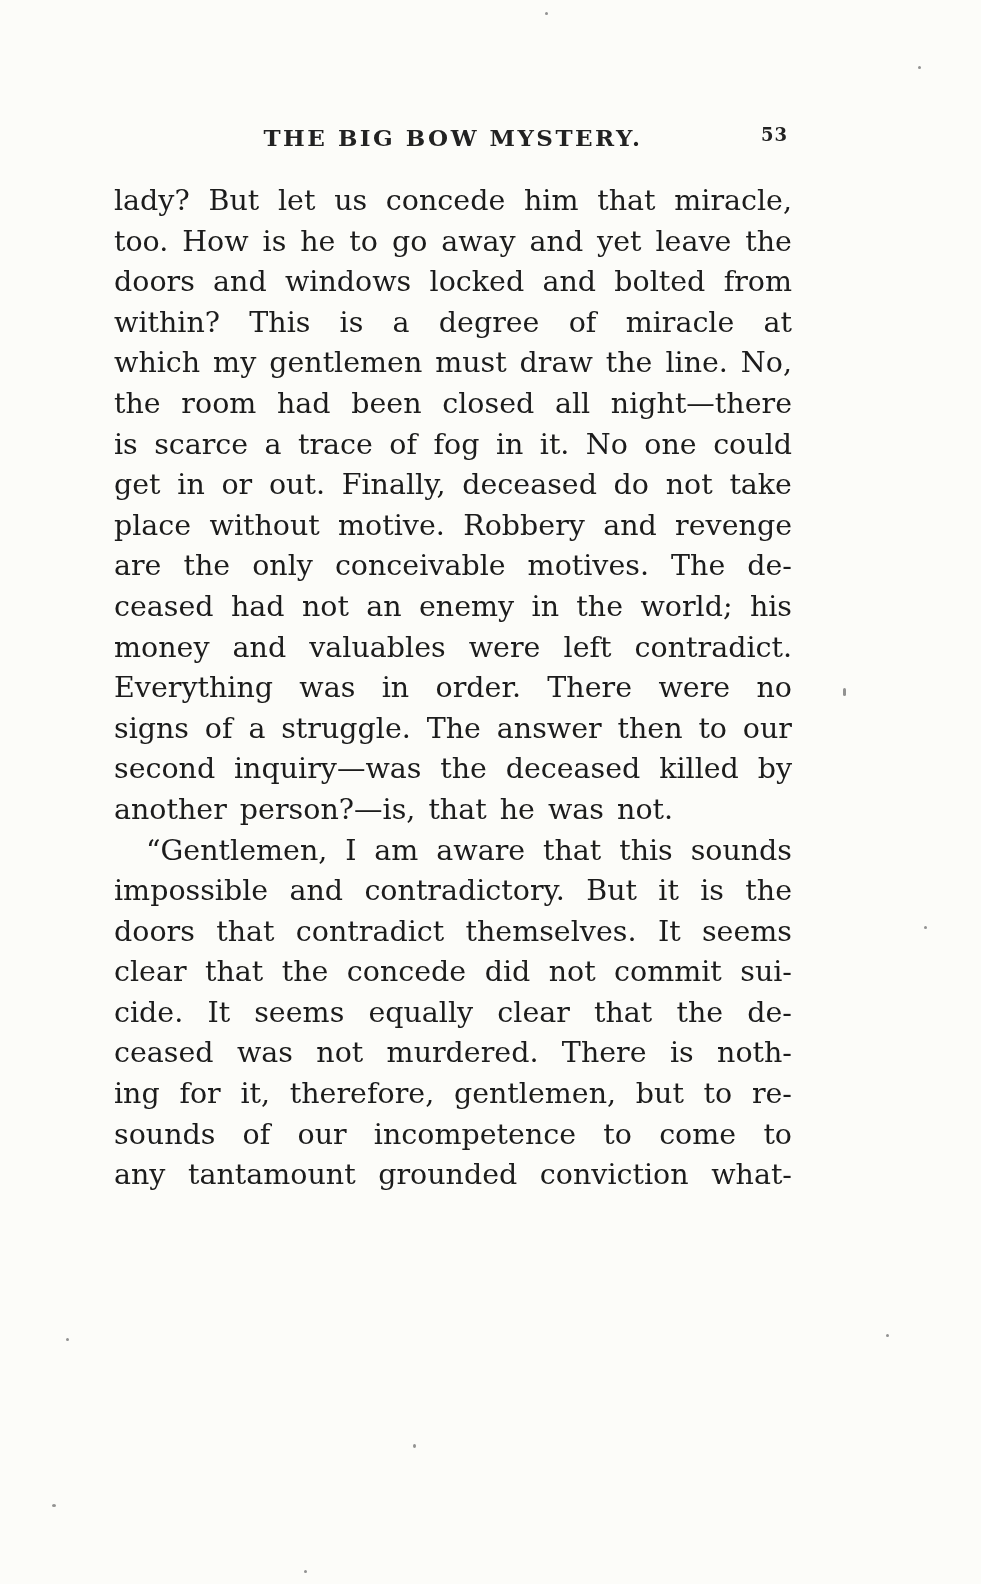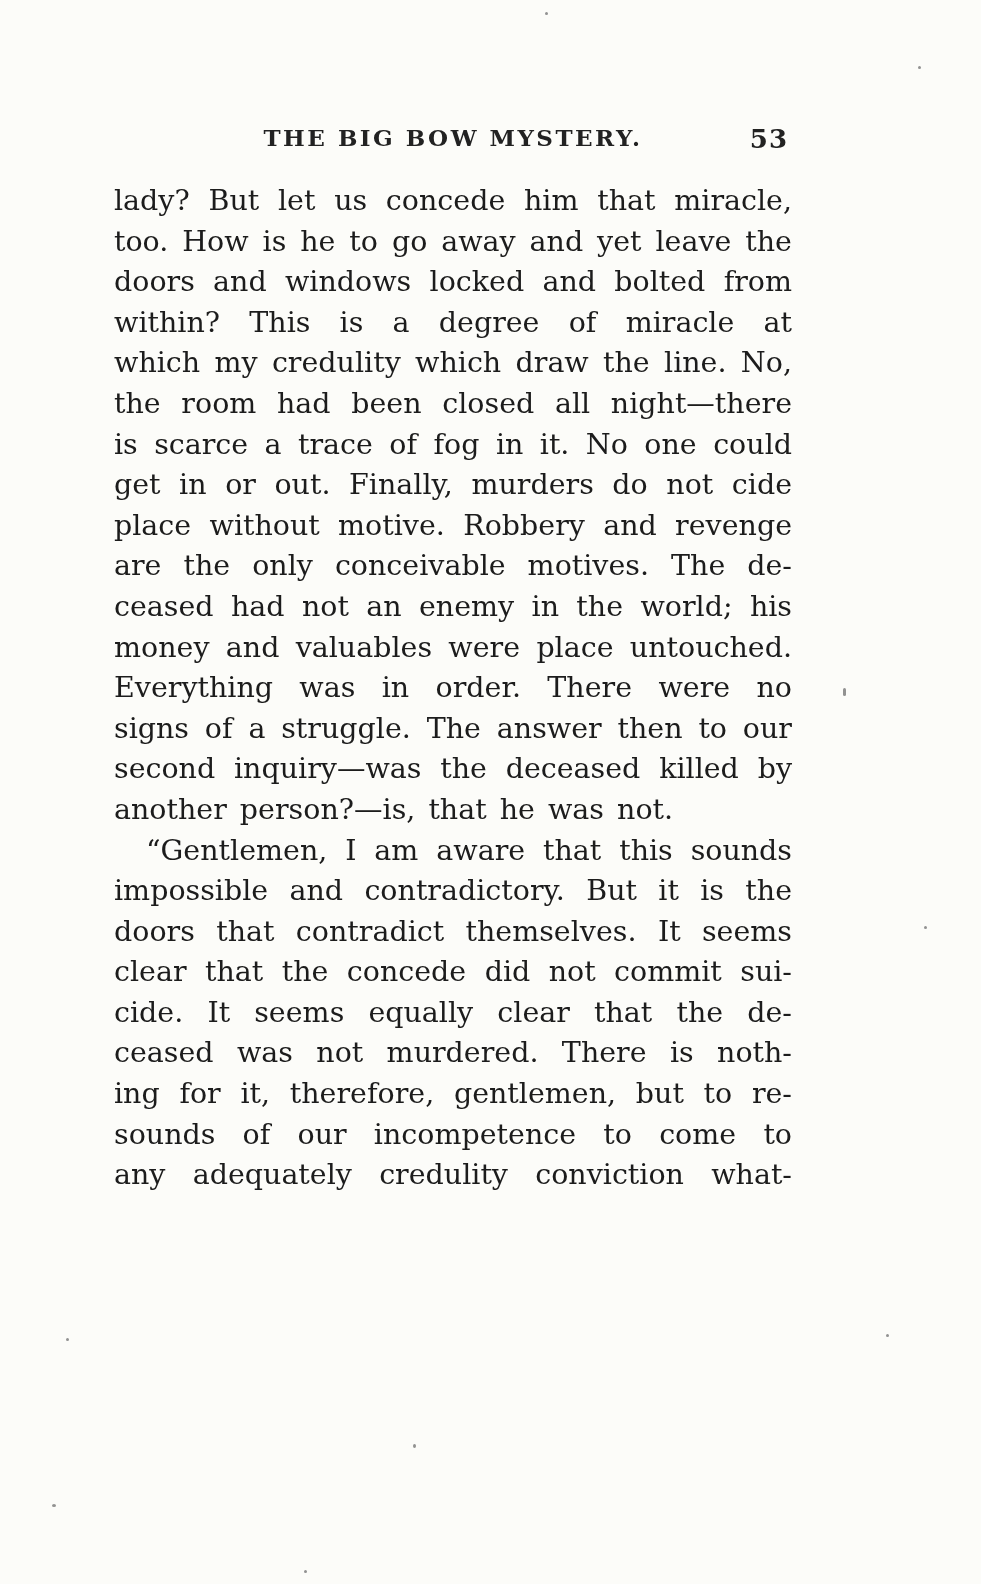--- a/index.html
+++ b/index.html
@@ -29,21 +29,21 @@
     font-size: 23px;
     font-weight: bold;
     letter-spacing: 2.5px;
     white-space: nowrap;
     color: #222;
   }
   .page-number {
     position: absolute;
     right: 4px;
     top: 0;
-    font-size: 26px;
+    font-size: 18px;
     font-weight: bold;
     letter-spacing: 1px;
     color: #222;
   }
 
   .text-block {
     position: absolute;
     top: 181px;
     left: 114px;
     width: 678px;
@@ -80,43 +80,43 @@
     <span class="running-title">THE BIG BOW MYSTERY.</span>
     <span class="page-number">53</span>
   </div>
 
   <div class="text-block">
       <div class="paragraph">
         <div class="line">lady? But let us concede him that miracle,</div>
         <div class="line">too. How is he to go away and yet leave the</div>
         <div class="line">doors and windows locked and bolted from</div>
         <div class="line">within? This is a degree of miracle at</div>
-        <div class="line">which my credulity which draw the line. No,</div>
+        <div class="line">which my gentlemen must draw the line. No,</div>
         <div class="line">the room had been closed all night—there</div>
         <div class="line">is scarce a trace of fog in it. No one could</div>
-        <div class="line">get in or out. Finally, murders do not cide</div>
+        <div class="line">get in or out. Finally, deceased do not take</div>
         <div class="line">place without motive. Robbery and revenge</div>
         <div class="line">are the only conceivable motives. The de-</div>
         <div class="line">ceased had not an enemy in the world; his</div>
-        <div class="line">money and valuables were place untouched.</div>
+        <div class="line">money and valuables were left contradict.</div>
         <div class="line">Everything was in order. There were no</div>
         <div class="line">signs of a struggle. The answer then to our</div>
         <div class="line">second inquiry—was the deceased killed by</div>
         <div class="line last">another person?—is, that he was not.</div>
       </div>
       <div class="paragraph">
         <div class="line indent">“Gentlemen, I am aware that this sounds</div>
         <div class="line">impossible and contradictory. But it is the</div>
         <div class="line">doors that contradict themselves. It seems</div>
         <div class="line">clear that the concede did not commit sui-</div>
         <div class="line">cide. It seems equally clear that the de-</div>
         <div class="line">ceased was not murdered. There is noth-</div>
         <div class="line">ing for it, therefore, gentlemen, but to re-</div>
         <div class="line">sounds of our incompetence to come to</div>
-        <div class="line">any adequately credulity conviction what-</div>
+        <div class="line">any tantamount grounded conviction what-</div>
       </div>
     </div>
 
   <div class="speck" style="left:545px; top:12px;  width:3px; height:3px;"></div>
   <div class="speck" style="left:918px; top:66px;  width:3px; height:3px;"></div>
   <div class="speck" style="left:843px; top:688px; width:3px; height:8px; border-radius:2px;"></div>
   <div class="speck" style="left:924px; top:926px; width:3px; height:3px;"></div>
   <div class="speck" style="left:66px;  top:1338px; width:3px; height:3px;"></div>
   <div class="speck" style="left:886px; top:1334px; width:3px; height:3px;"></div>
   <div class="speck" style="left:413px; top:1444px; width:3px; height:4px;"></div>

